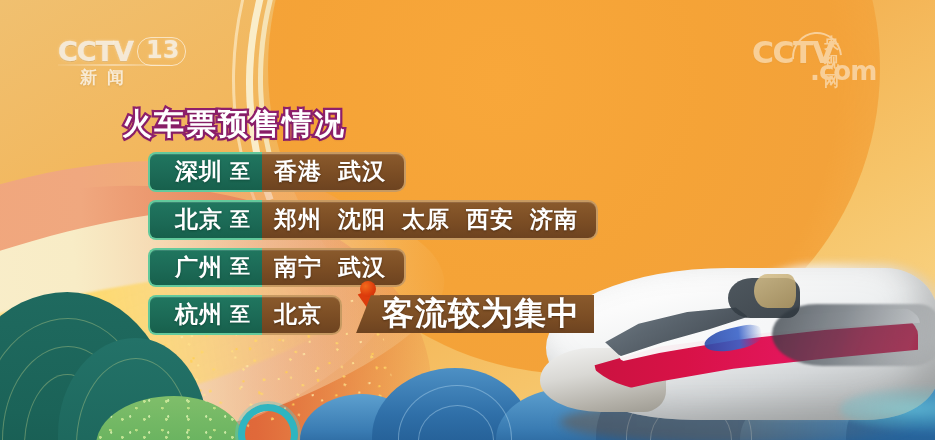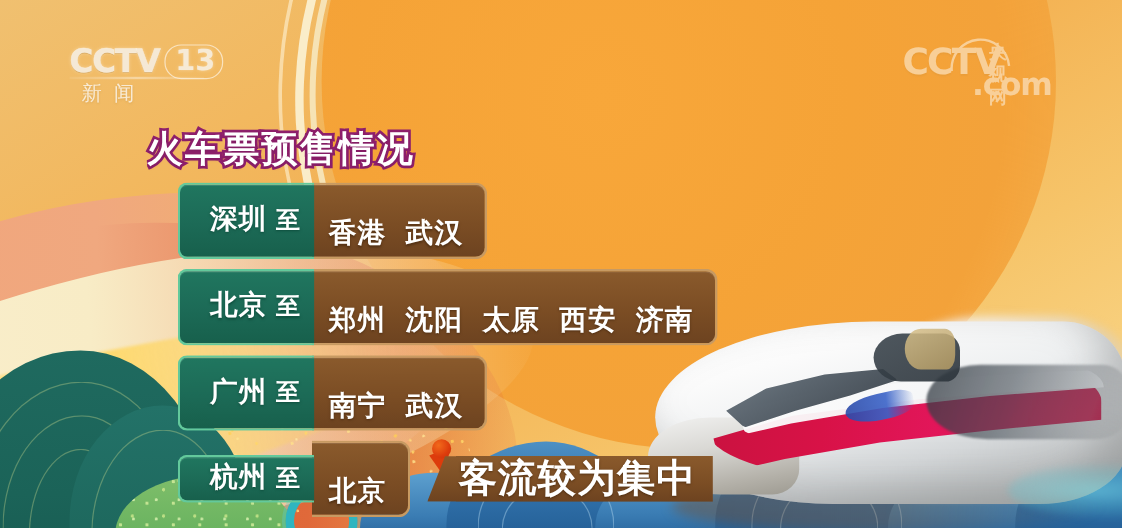--- a/index.html
+++ b/index.html
@@ -285,22 +285,22 @@
     font-family: "DejaVu Sans", "Liberation Sans", sans-serif;
     font-size: 24px; font-weight: 700;
     color: #f8f5ef;
     padding: 0px 6px 1px 8px;
     border: 1.6px solid rgba(255,255,255,.72);
     border-radius: 14px;
     text-shadow: 0 0 3px rgba(255,255,255,.45);
     line-height: 1.05;
   }
   .logo-news {
-    position: absolute; left: 68px; top: 66px;
-    font-size: 17px; font-weight: 400; letter-spacing: 10px;
+    position: absolute; left: 80px; top: 66px;
+    font-size: 17px; font-weight: 700; letter-spacing: 10px;
     color: #fbf8f2; opacity: .78;
     text-shadow: 0 1px 2px rgba(160,115,50,.35);
   }
   .logo-rule {
     position: absolute; left: 58px; top: 64px;
     width: 112px; height: 1.5px;
     background: linear-gradient(90deg, rgba(255,255,255,.12), rgba(255,255,255,.65), rgba(255,255,255,.12));
     opacity: .6;
   }
 
@@ -346,21 +346,21 @@
     text-shadow: 0 2px 2px rgba(110,25,85,.35);
     white-space: nowrap;
   }
 
   .rows { position: absolute; left: 148px; top: 152px; }
   .row {
     display: flex; align-items: stretch;
     margin-bottom: 8px;
     width: max-content;
   }
-  .row-4 { align-items: center; }
+  .row-4 { align-items: flex-start; }
 
   .origin-chip {
     display: flex; align-items: center; gap: 7px;
     background: linear-gradient(180deg, #20765f 0%, #1c6a56 55%, #17604c 100%);
     border: 2.2px solid #63c99c;
     border-right: none;
     border-radius: 8px 0 0 8px;
     padding: 3px 12px 4px 12px;
     box-shadow: inset 0 1px 0 rgba(255,255,255,.12);
     position: relative;
@@ -385,21 +385,20 @@
     border-left: none;
     border-radius: 0 10px 10px 0;
     padding: 3px 18px 4px 14px;
     margin-left: -2px;
     box-shadow: inset 0 1px 0 rgba(255,255,255,.10);
   }
   .dest-city {
     font-size: 23px; font-weight: 700; color: #ffffff;
     letter-spacing: 1px; line-height: 1.25;
     text-shadow: 0 1px 2px rgba(50,25,5,.55);
-    margin-top: 24px;
   }
 
   .hot-note {
     margin-left: 16px;
     font-size: 18px; font-weight: 700;
     color: #6a3e16;
     letter-spacing: 1px;
     white-space: nowrap;
     text-shadow: 0 1px 0 rgba(255,230,180,.45);
   }

